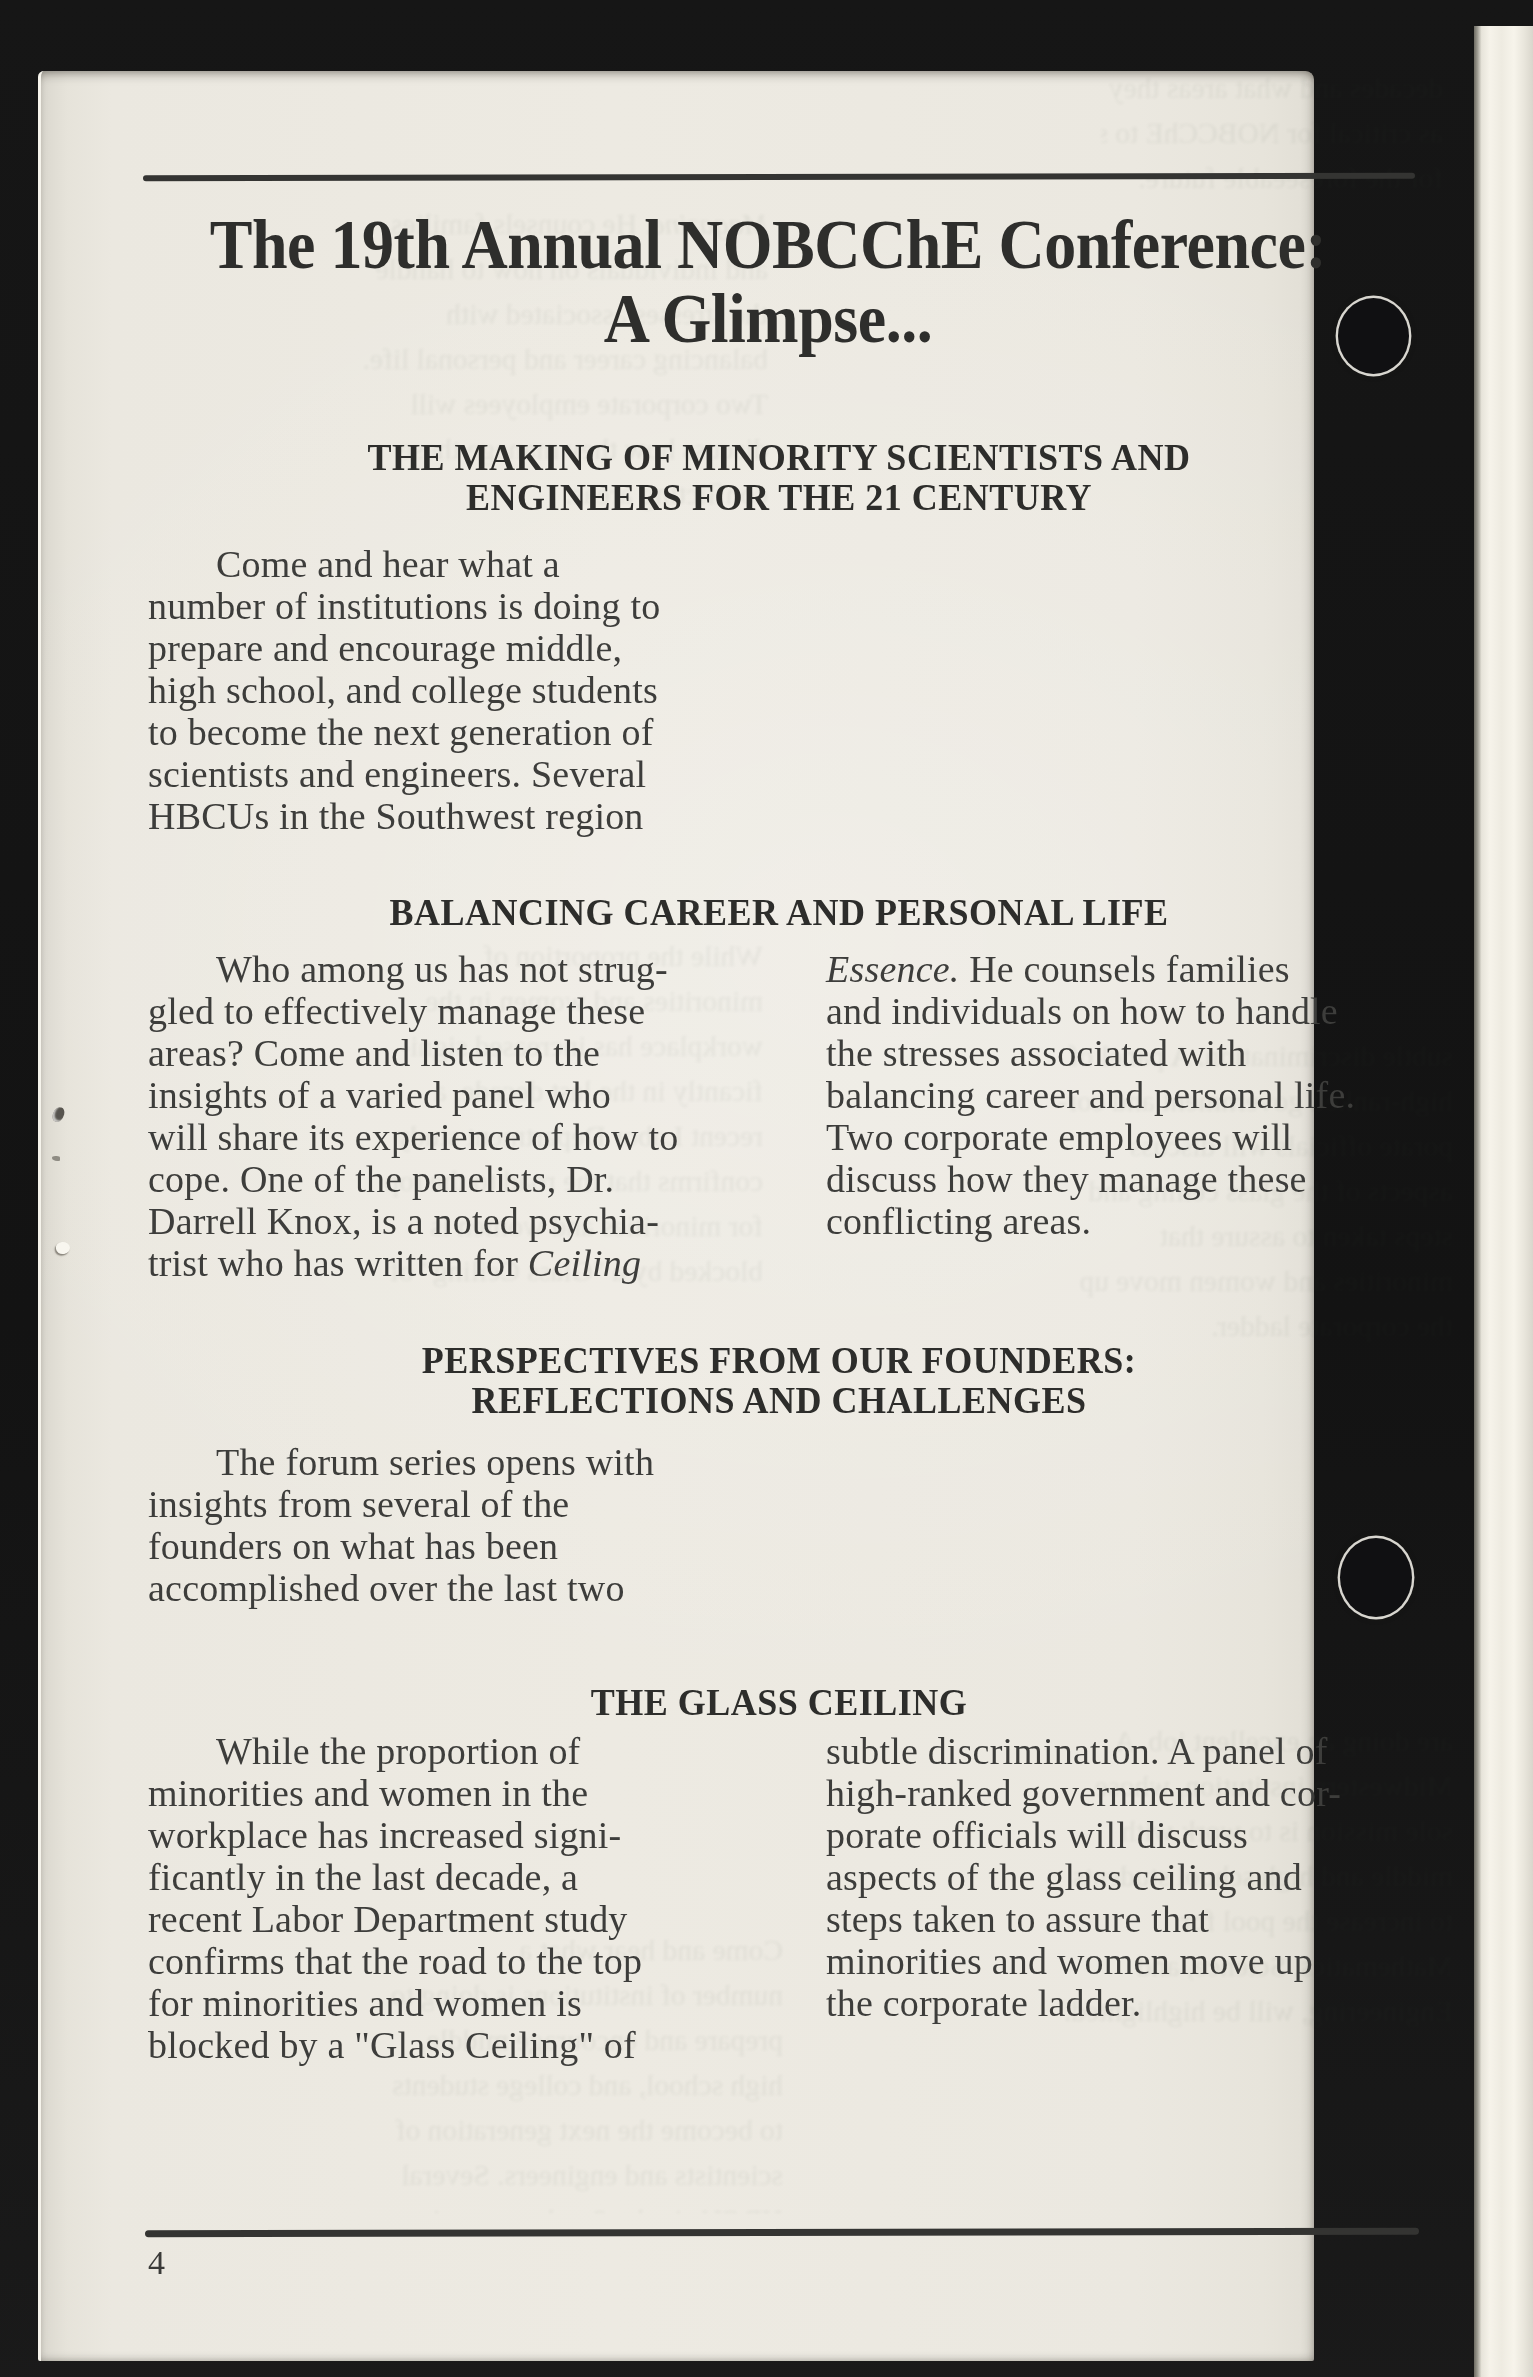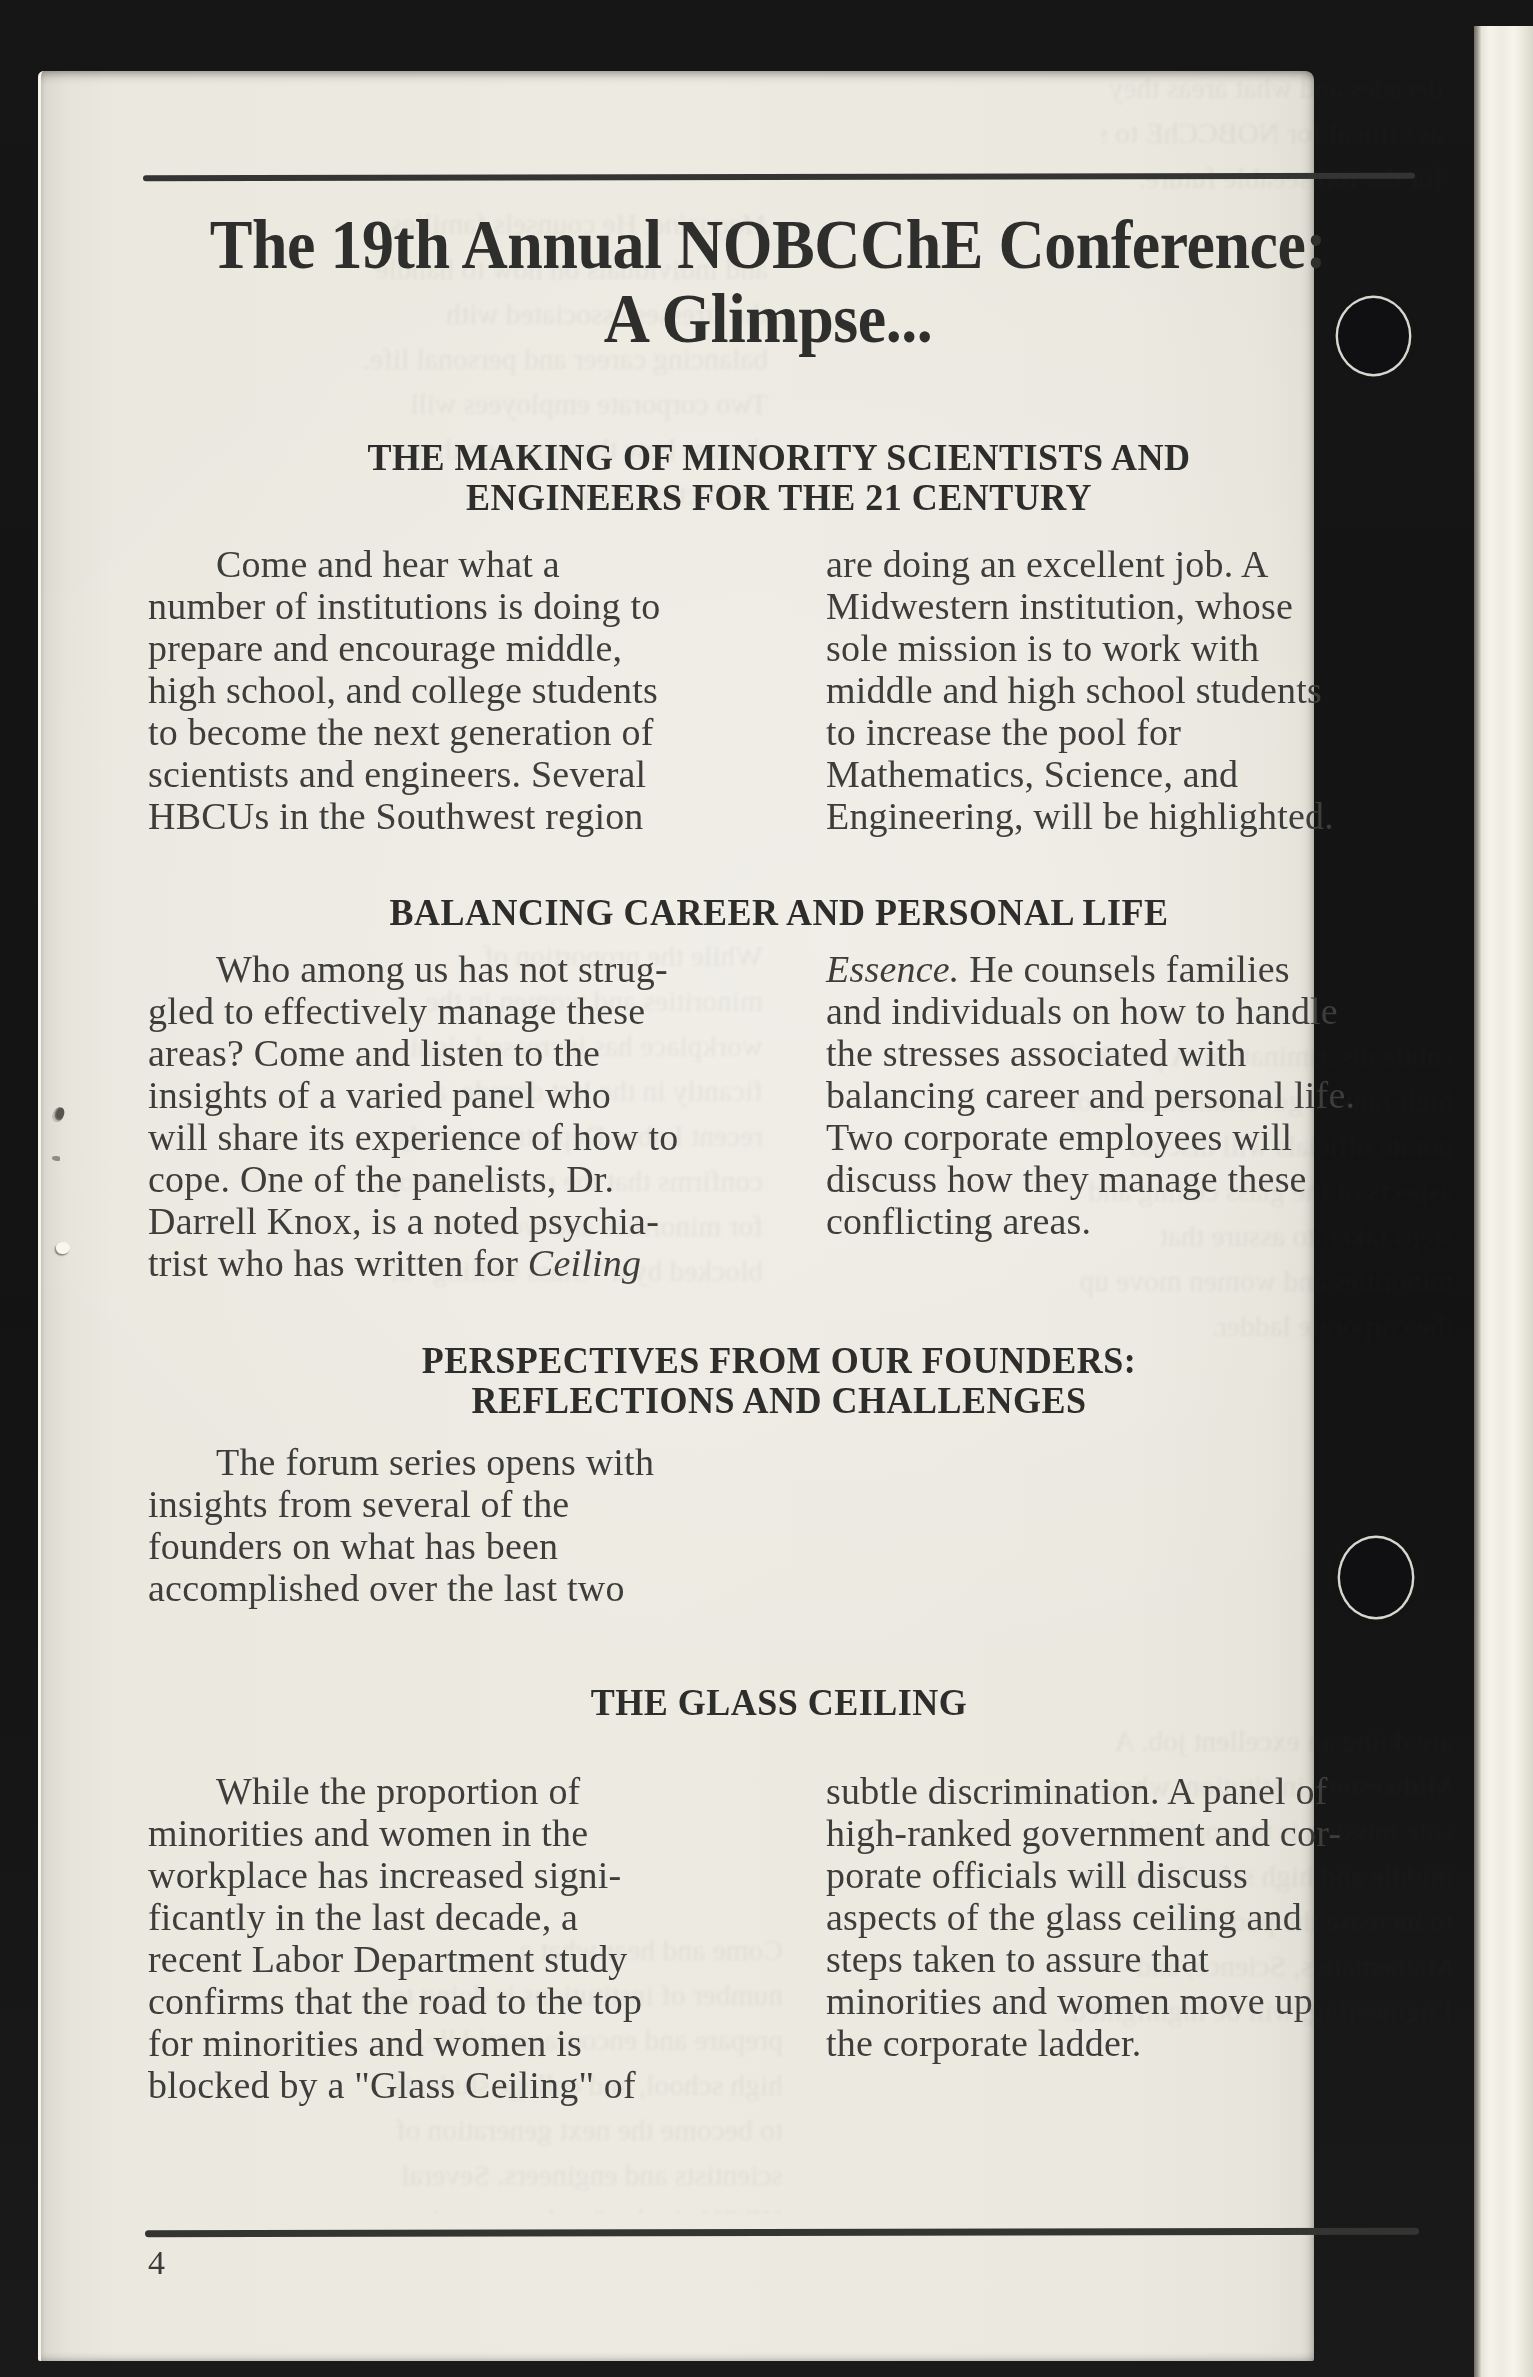--- a/index.html
+++ b/index.html
@@ -51,21 +51,21 @@
   .col{
     position:absolute;font-size:38px;line-height:42px;letter-spacing:0.2px;
     color:#3d3d3b;white-space:nowrap;
   }
   .col.indent{text-indent:68px;}
   .c-left{left:107px;width:585px;}
   .c-right{left:785px;width:609px;}
   .s1{top:472px;}
   .s2{top:877px;}
   .s3{top:1370px;}
-  .s4{top:1699px;}
+  .s4{top:1659px;}
   
   .pagenum{position:absolute;left:107px;top:2173px;font-size:34px;line-height:37px;color:#3a3a38;}
   
   .hole{
     position:absolute;background:#101012;border-radius:50%;
     box-shadow:0 0 0 2.4px rgba(250,248,241,.85), 0 0 6.7px 1.9px rgba(30,25,15,.18);
   }
   .hole-top{left:1297px;top:227px;width:71px;height:76px;}
   .hole-bottom{left:1299px;top:1467px;width:72px;height:79px;}
   
@@ -106,21 +106,20 @@
     </div>
 
     <div class="layer">
 
       <div class="rule rule-top"></div>
 
       <div class="title">The 19th Annual NOBCChE Conference:<br>A Glimpse...</div>
 
       <div class="heading h-s1">THE MAKING OF MINORITY SCIENTISTS AND<br>ENGINEERS FOR THE 21 CENTURY</div>
       <div class="col c-left s1 indent">Come and hear what a<br>number of institutions is doing to<br>prepare and encourage middle,<br>high school, and college students<br>to become the next generation of<br>scientists and engineers. Several<br>HBCUs in the Southwest region</div>
-      <div class="col c-right s1">are doing an excellent job. A<br>Midwestern institution, whose<br>sole mission is to work with<br>middle and high school students<br>to increase the pool for<br>Mathematics, Science, and<br>Engineering, will be highlighted.</div>
 
       <div class="heading h-s2">BALANCING CAREER AND PERSONAL LIFE</div>
       <div class="col c-left s2 indent">Who among us has not strug-<br>gled to effectively manage these<br>areas? Come and listen to the<br>insights of a varied panel who<br>will share its experience of how to<br>cope. One of the panelists, Dr.<br>Darrell Knox, is a noted psychia-<br>trist who has written for <i>Ceiling</i></div>
       <div class="col c-right s2"><i>Essence.</i> He counsels families<br>and individuals on how to handle<br>the stresses associated with<br>balancing career and personal life.<br>Two corporate employees will<br>discuss how they manage these<br>conflicting areas.</div>
 
       <div class="heading h-s3">PERSPECTIVES FROM OUR FOUNDERS:<br>REFLECTIONS AND CHALLENGES</div>
       <div class="col c-left s3 indent">The forum series opens with<br>insights from several of the<br>founders on what has been<br>accomplished over the last two</div>
 
       <div class="heading h-s4">THE GLASS CEILING</div>
       <div class="col c-left s4 indent">While the proportion of<br>minorities and women in the<br>workplace has increased signi-<br>ficantly in the last decade, a<br>recent Labor Department study<br>confirms that the road to the top<br>for minorities and women is<br>blocked by a "Glass Ceiling" of</div>

